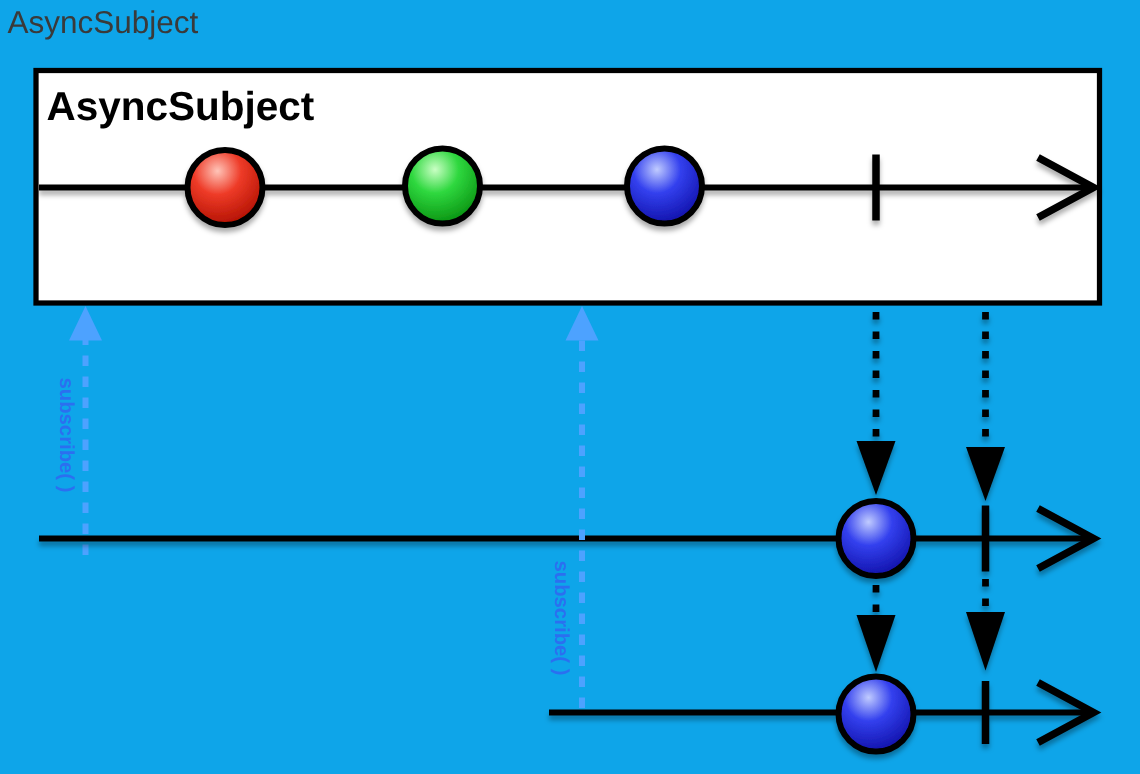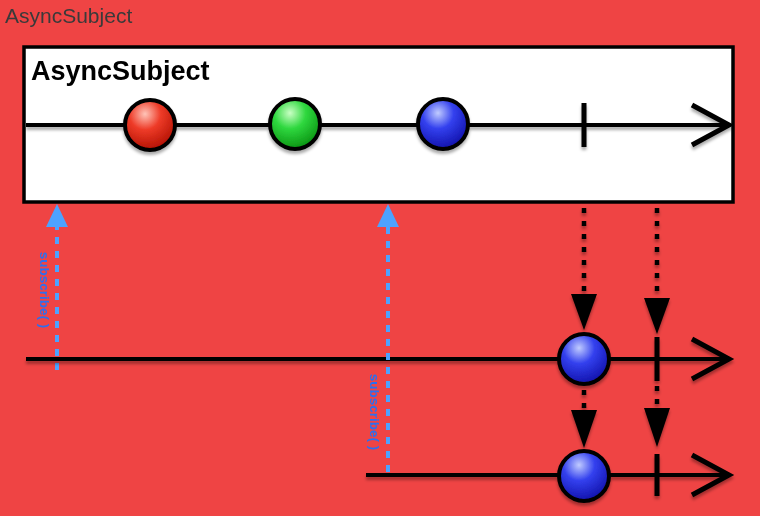--- a/index.html
+++ b/index.html
@@ -1,21 +1,21 @@
 <!DOCTYPE html>
 <html><head>
 <meta charset="utf-8">
 <title>AsyncSubject</title>
 <style>
   html, body { margin: 0; padding: 0; background: #ffffff; }
   .page {
     position: relative;
     width: 760px;
     height: 516px;
-    background: #ef4444;
+    background: #0ea5e9;
     overflow: hidden;
     font-family: "Liberation Sans", sans-serif;
   }
   .page-title {
     position: absolute;
     left: 5px;
     top: 4px;
     font-size: 21px;
     font-weight: 400;
     color: #3a3a3a;

